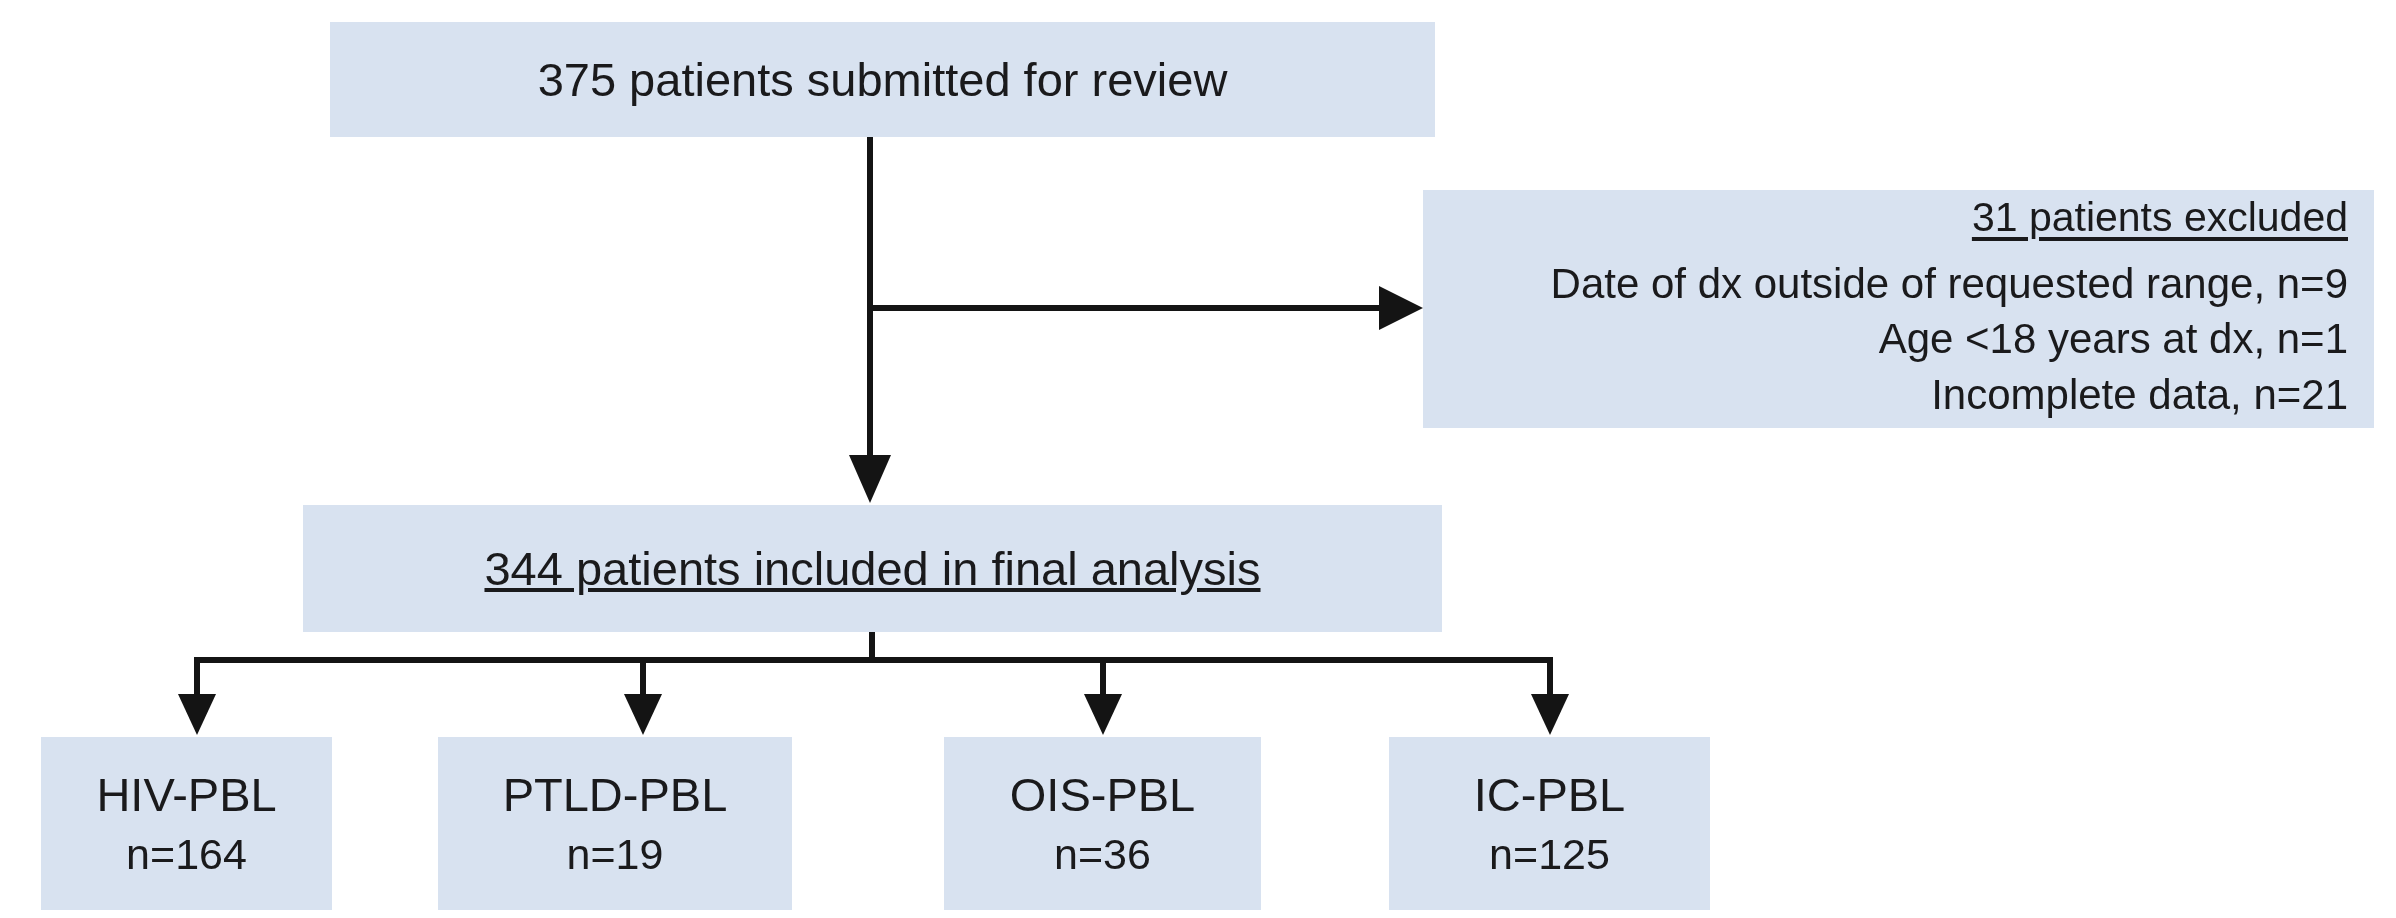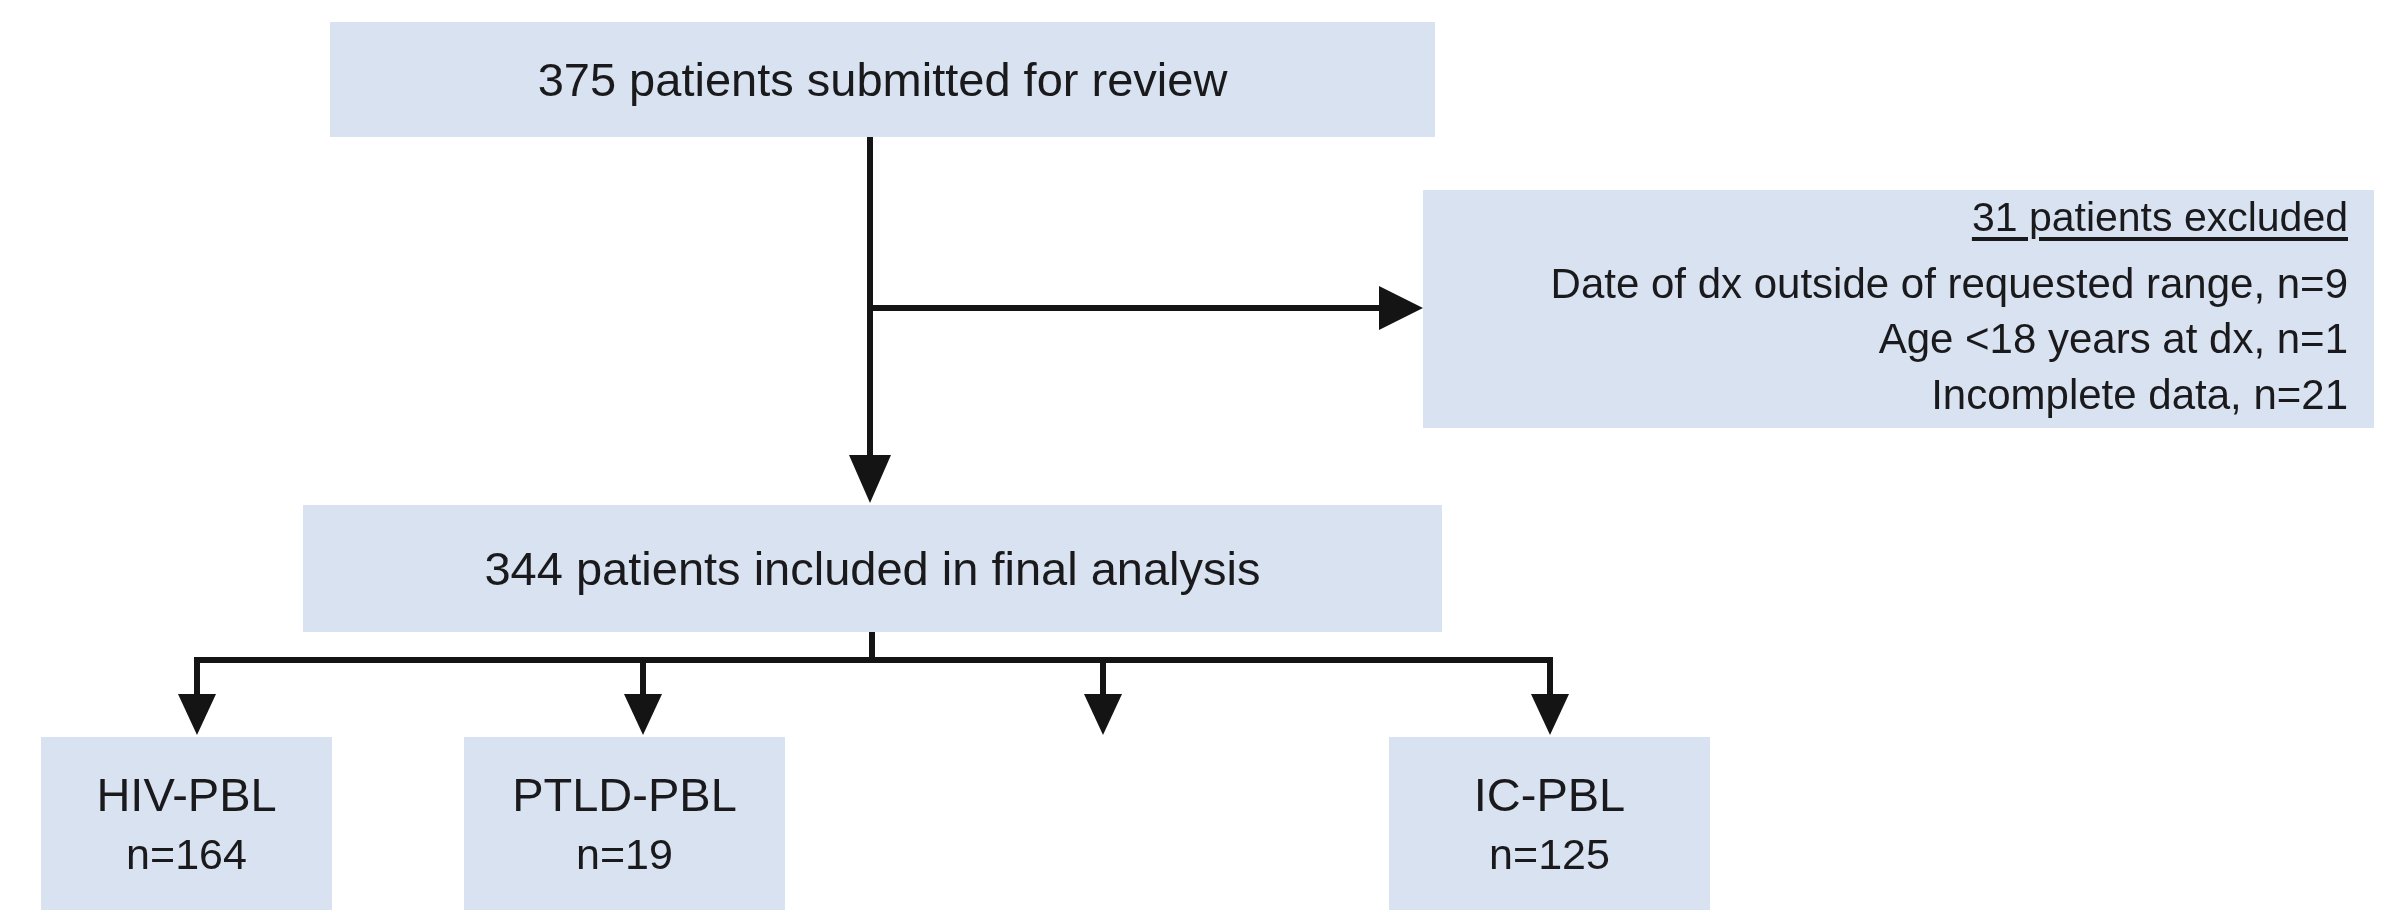--- a/index.html
+++ b/index.html
@@ -34,20 +34,21 @@
   }
   .box-top {
     left: 330px; top: 22px;
     width: 1105px; height: 115px;
     font-size: 47px;
   }
   .box-included {
     left: 303px; top: 505px;
     width: 1139px; height: 127px;
     font-size: 47px;
+    text-decoration: underline;
   }
   .box-excluded {
     left: 1423px; top: 190px;
     width: 951px; height: 238px;
     align-items: flex-end;
     justify-content: center;
     text-align: right;
     padding: 10px 26px 12px 16px;
   }
   .excluded-title {
@@ -60,21 +61,21 @@
     font-size: 42px;
     line-height: 1.32;
   }
   .box-group {
     top: 737px;
     height: 173px;
   }
   .group-name { font-size: 47px; line-height: 1.15; }
   .group-count { font-size: 43px; line-height: 1.15; margin-top: 8px; }
   .g0 { left: 41px;   width: 291px; }
-  .g1 { left: 464px;  width: 321px; }
+  .g1 { left: 438px;  width: 354px; }
   .g2 { left: 944px;  width: 317px; }
   .g3 { left: 1389px; width: 321px; }
 </style>
 </head>
 <body>
 
 <div class="canvas">
 
   <svg class="connectors" viewBox="0 0 2396 918" xmlns="http://www.w3.org/2000/svg">
     <g stroke="#141414" stroke-width="6" fill="#141414">
@@ -118,19 +119,23 @@
   <div class="box box-group g0">
     <div class="group-name">HIV-PBL</div>
     <div class="group-count">n=164</div>
   </div>
 
   <div class="box box-group g1">
     <div class="group-name">PTLD-PBL</div>
     <div class="group-count">n=19</div>
   </div>
 
+  <div class="box box-group g2">
+    <div class="group-name">OIS-PBL</div>
+    <div class="group-count">n=36</div>
+  </div>
 
   <div class="box box-group g3">
     <div class="group-name">IC-PBL</div>
     <div class="group-count">n=125</div>
   </div>
 
 </div>
 
 </body></html>

